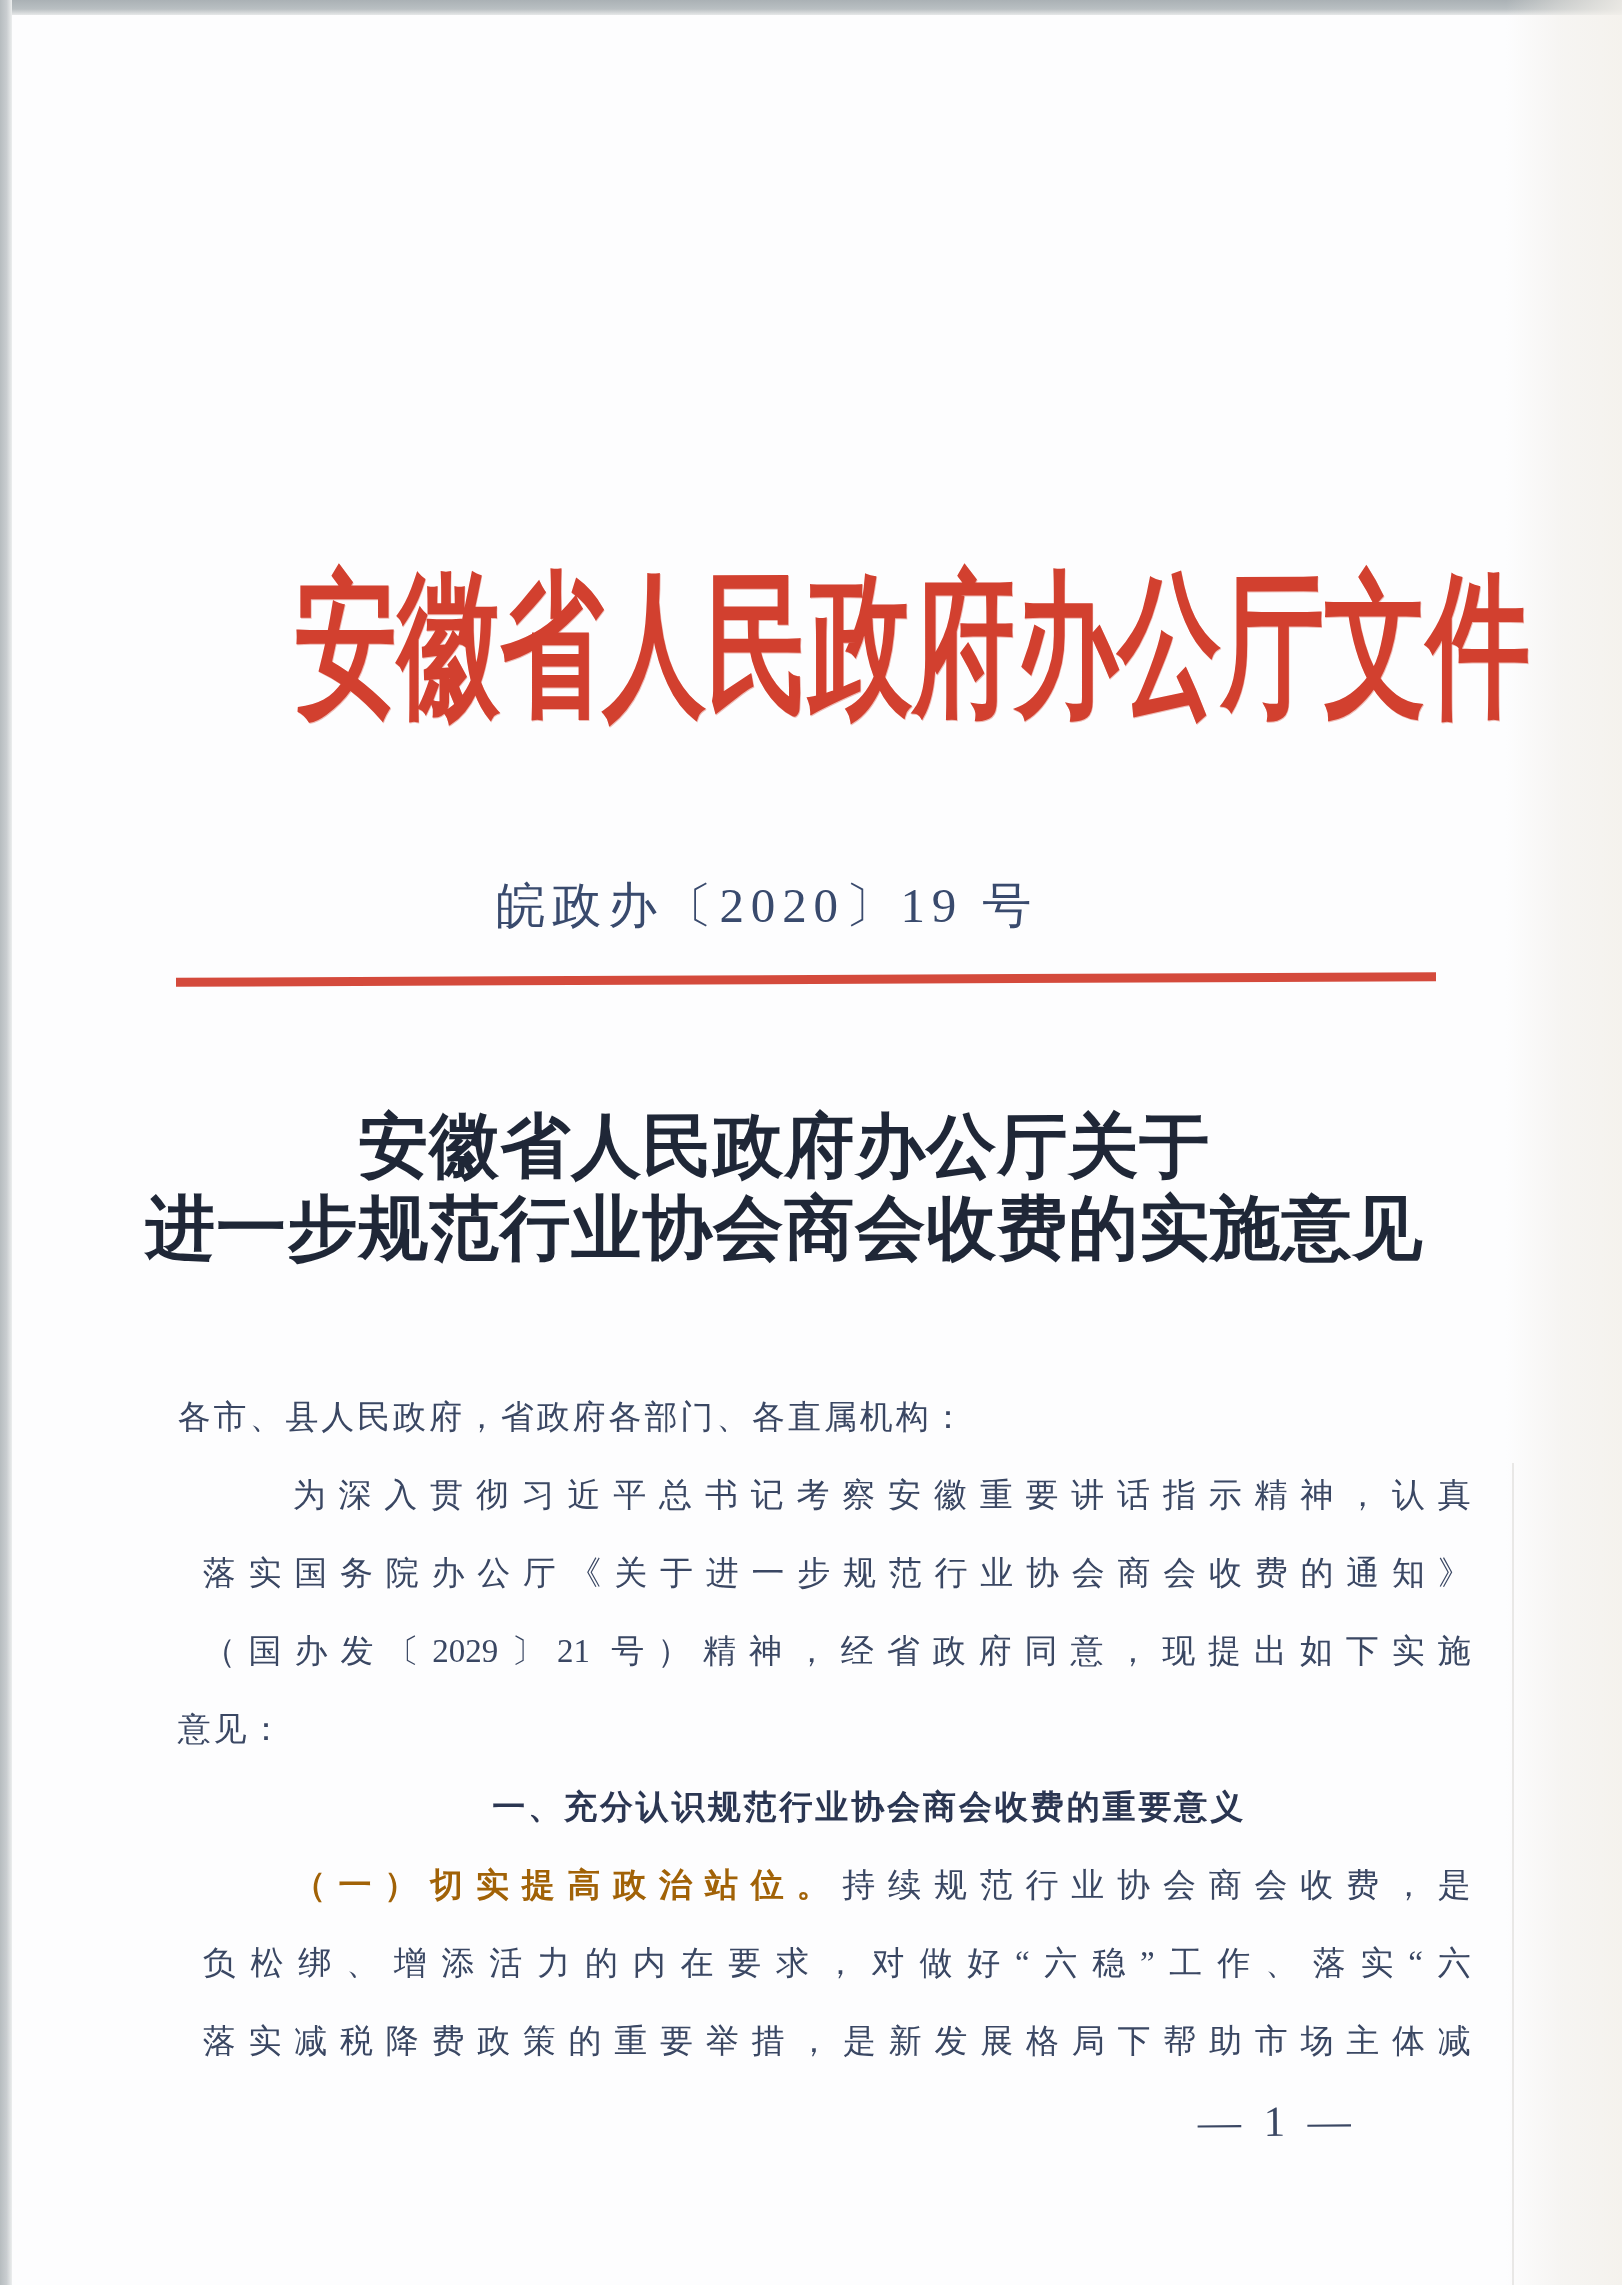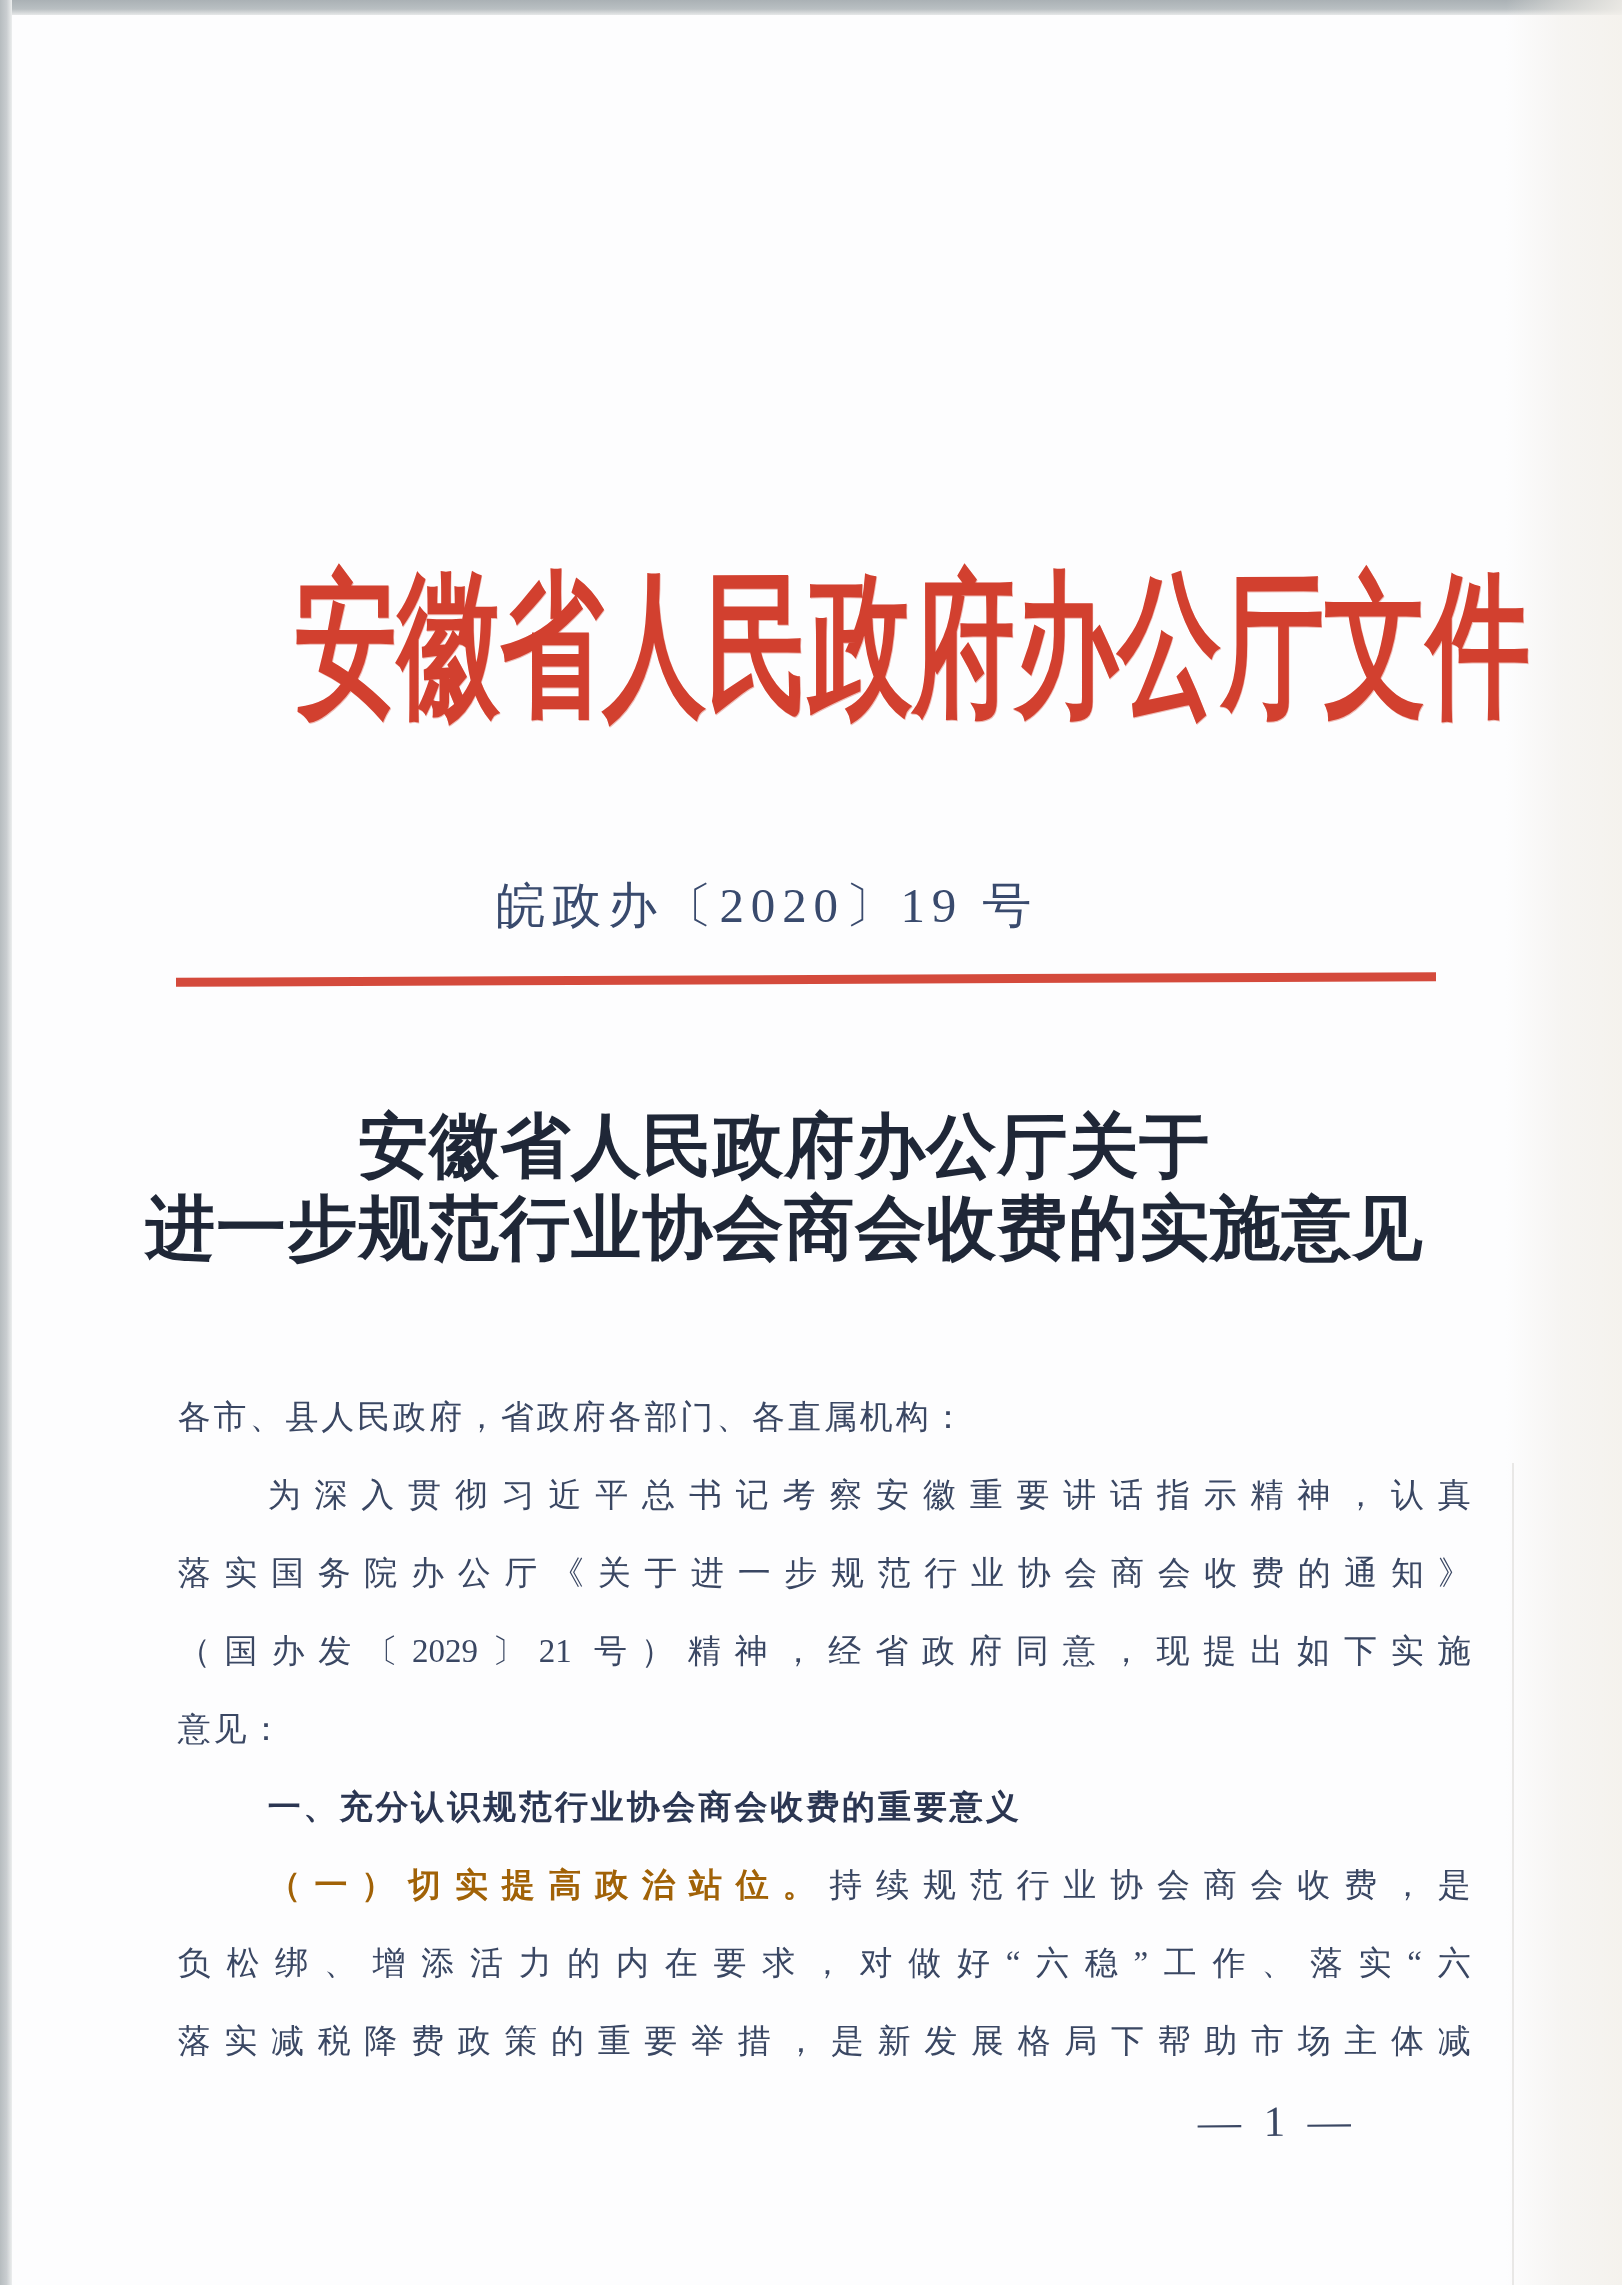--- a/index.html
+++ b/index.html
@@ -71,22 +71,22 @@
 
   
   .doc-body {
     position: absolute; top: 1363px; left: 166px; width: 1293px;
     color: #3a4763;
   }
   .bline {
     height: 78px; line-height: 78px;
     font-size: 33px;
   }
-  .just { text-align: justify; text-align-last: justify; }
-  .ind  { text-indent: 90px; }
+  .just { text-align: justify; text-align-last: justify; margin-left: 25px; }
+  .ind  { text-indent: 90px; text-align: center; }
   .ls   { letter-spacing: 2.9px; }
   .bold { font-weight: bold; color: #2b3652; }
   .blead { font-weight: bold; color: #a16207; }
 
   
   .pagenum {
     position: absolute; top: 2081px; right: 267px;
     font-size: 43px; line-height: 51px; letter-spacing: 5.9px;
     color: #3a4763;
     transform: rotate(-0.4deg);

